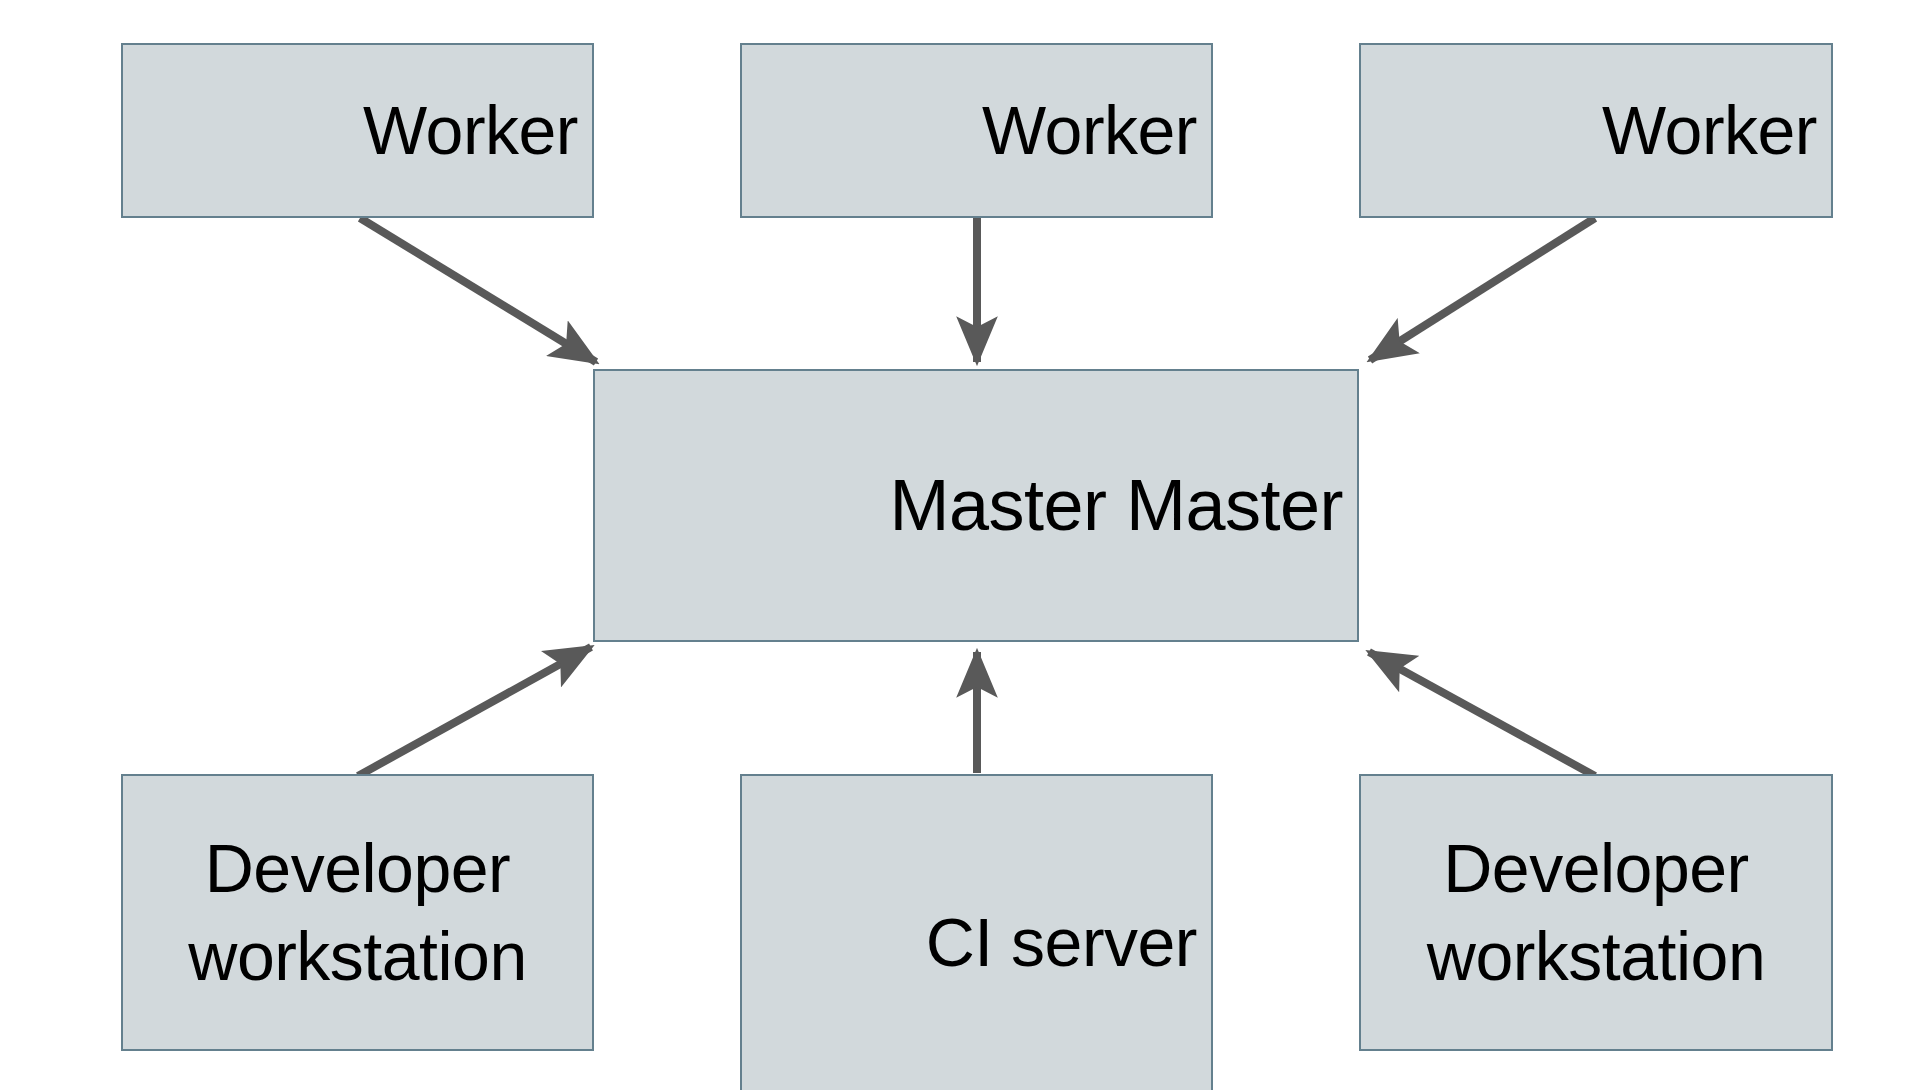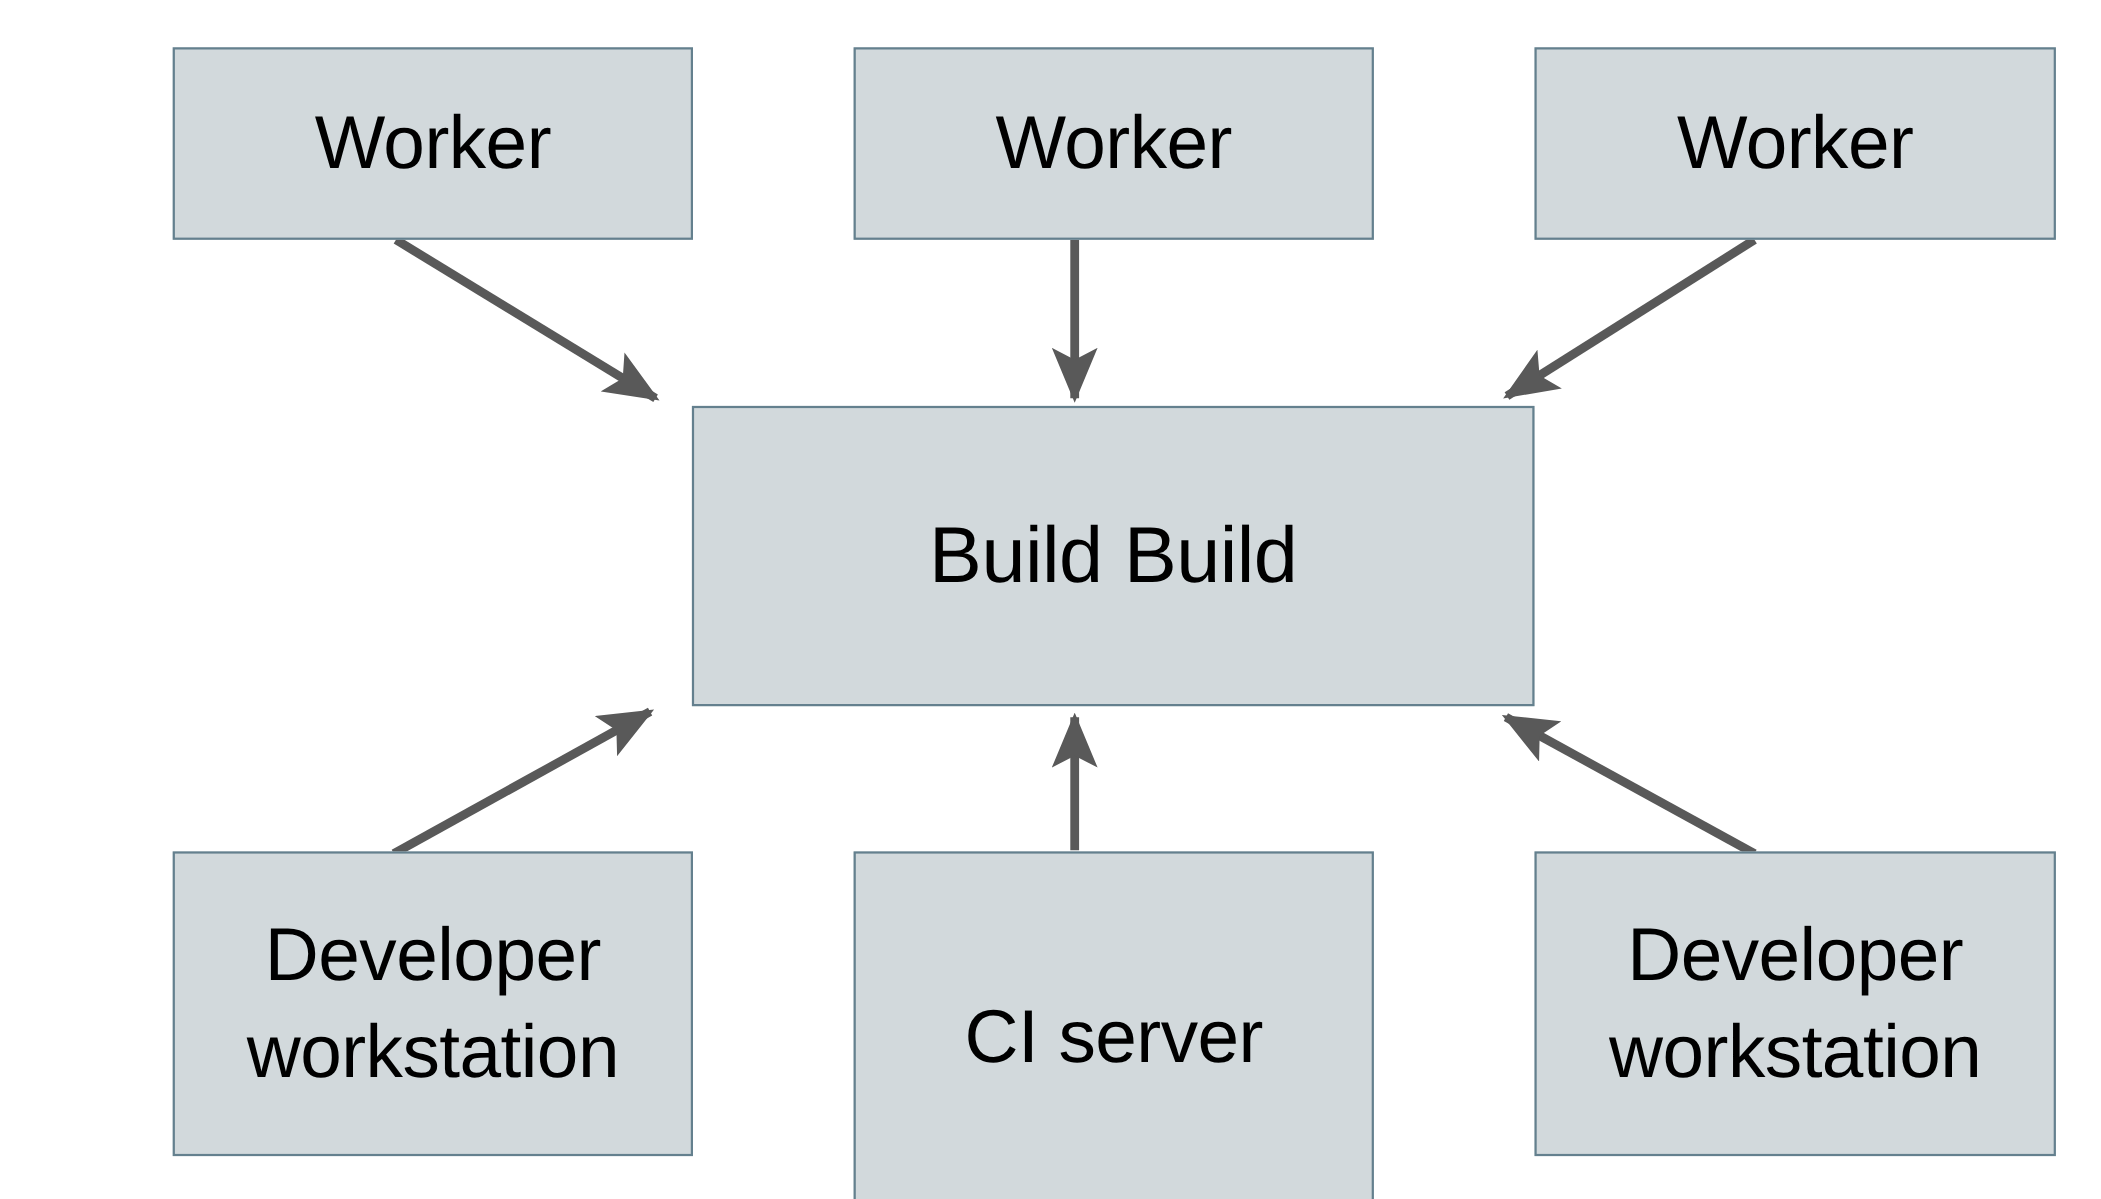--- a/index.html
+++ b/index.html
@@ -29,29 +29,28 @@
   .edges line{
     stroke:var(--arrow);
     stroke-width:8;
   }
   .node{
     position:absolute;
     background:var(--node-fill);
     border:2px solid var(--node-border);
     display:flex;
     align-items:center;
-    justify-content:center;
+    justify-content:flex-end;
     text-align:center;
     color:var(--text);
     font-size:68px;
     line-height:1.28;
     letter-spacing:-0.5px;
     z-index:1;
     padding:0 14px;
-    margin-left:36px;
   }
   .node-worker-1{left:121px;top:43px;width:473px;height:175px;}
   .node-worker-2{left:740px;top:43px;width:473px;height:175px;}
   .node-worker-3{left:1359px;top:43px;width:474px;height:175px;}
   .node-build-master{left:593px;top:369px;width:766px;height:273px;font-size:72px;}
   .node-developer-workstation-left{left:121px;top:774px;width:473px;height:277px;}
   .node-ci-server{left:740px;top:774px;width:473px;height:338px;}
   .node-developer-workstation-right{left:1359px;top:774px;width:474px;height:277px;}
 </style>
 </head>
@@ -79,21 +78,21 @@
 
   <div class="node node-worker-2">
     <span>Worker</span>
   </div>
 
   <div class="node node-worker-3">
     <span>Worker</span>
   </div>
 
   <div class="node node-build-master">
-    <span>Build Build</span>
+    <span>Master Master</span>
   </div>
 
   <div class="node node-developer-workstation-left">
     <span>Developer workstation</span>
   </div>
 
   <div class="node node-ci-server">
     <span>CI server</span>
   </div>
 

